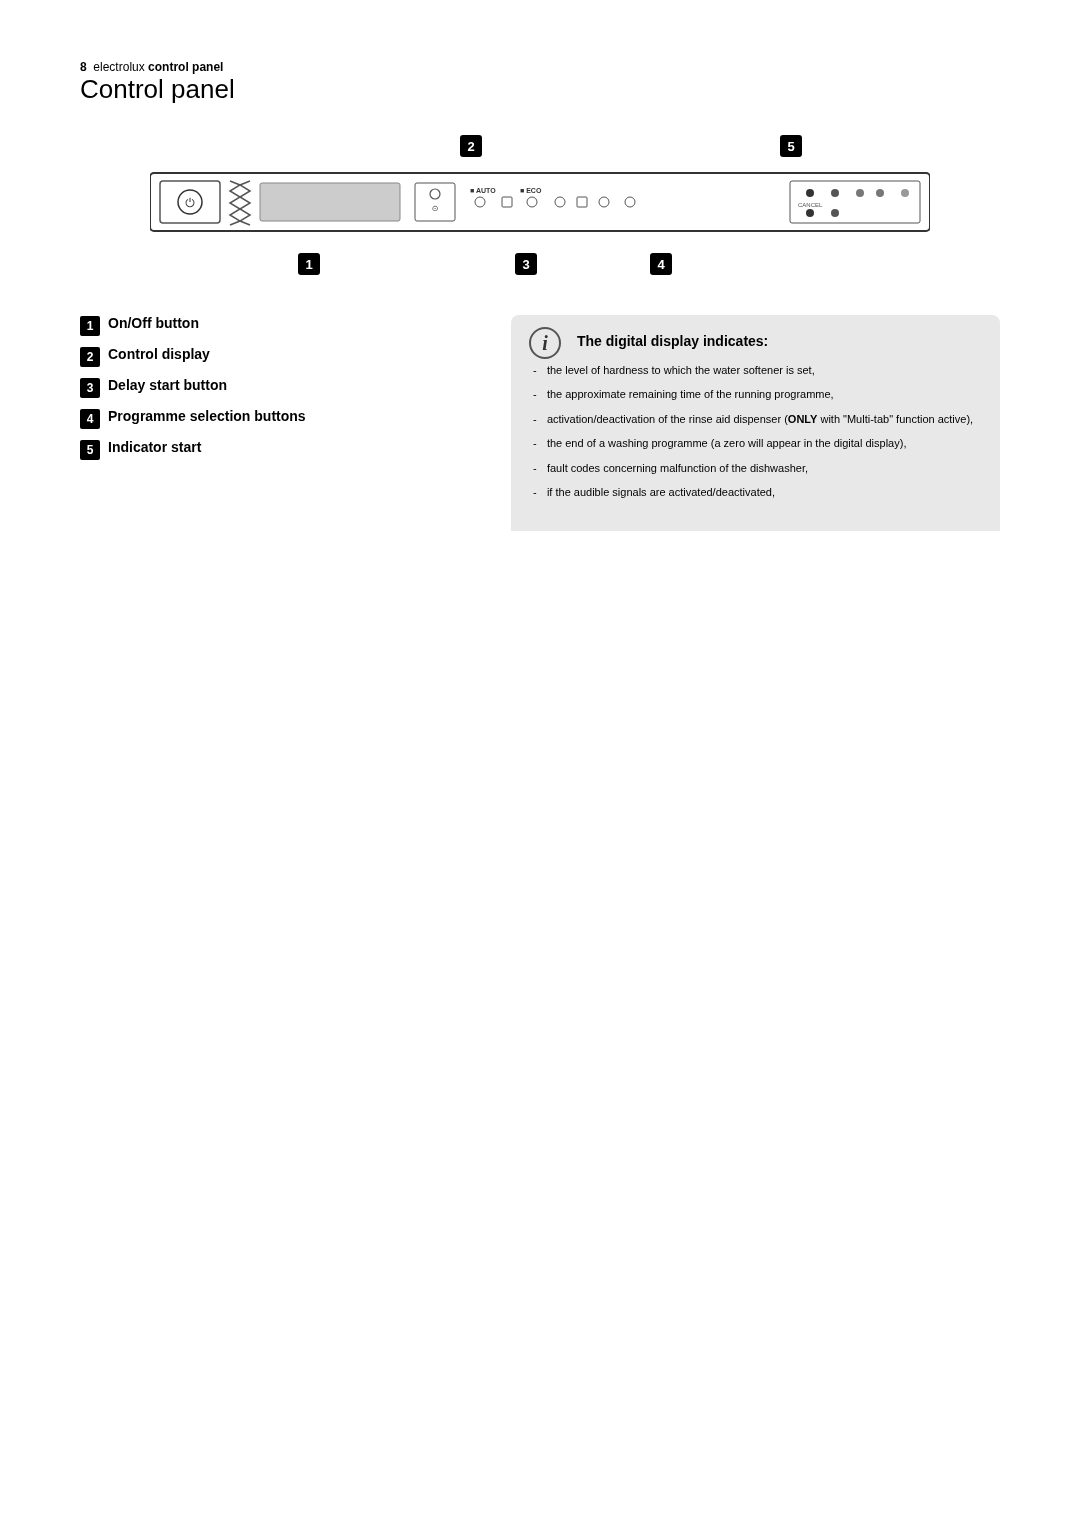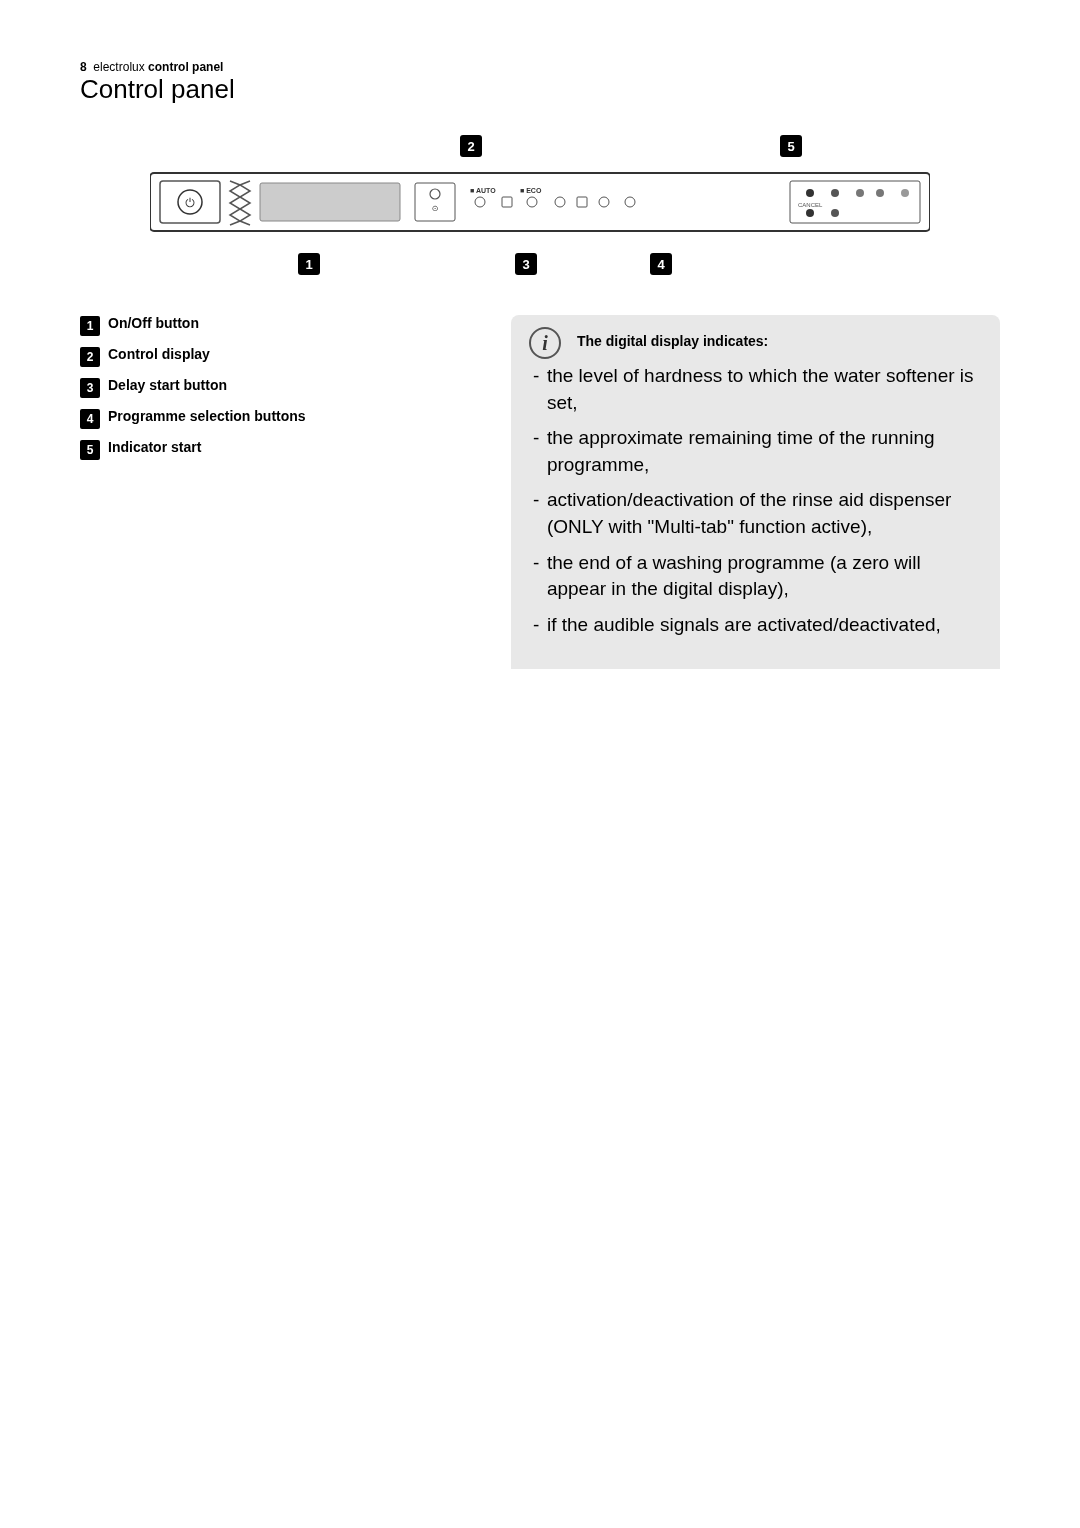--- a/index.html
+++ b/index.html
@@ -153,33 +153,33 @@
 
     .info-list {
       list-style: none;
       padding: 0;
     }
 
     .info-list li {
       position: relative;
       padding-left: 14px;
       margin-bottom: 9px;
-      font-size: 19px;
+      font-size: 11px;
       line-height: 1.4;
     }
 
     .info-list li::before {
       content: '-';
       position: absolute;
       left: 0;
       top: 0;
     }
 
     .only-bold {
-      font-weight: normal;
+      font-weight: bold;
     }
   </style>
 </head>
 <body>
 
 <div class="page-header">
   <span class="page-num">8</span>&nbsp;&nbsp;<span class="brand"><span>electrolux</span> <strong>control panel</strong></span>
 </div>
 
 <h1 class="section-title">Control panel</h1>
@@ -276,18 +276,21 @@
       <li>
         <span>the approximate remaining time of the running programme,</span>
       </li>
       <li>
         activation/deactivation of the rinse aid dispenser (<span class="only-bold">ONLY</span> with "Multi-tab" function active),
       </li>
       <li>
         <span>the end of a washing programme (a zero will appear in the digital display),</span>
       </li>
       <li>
+        <span>fault codes concerning malfunction of the dishwasher,</span>
+      </li>
+      <li>
         <span>if the audible signals are activated/deactivated,</span>
       </li>
     </ul>
   </div>
 
 </div>
 
 </body></html>

